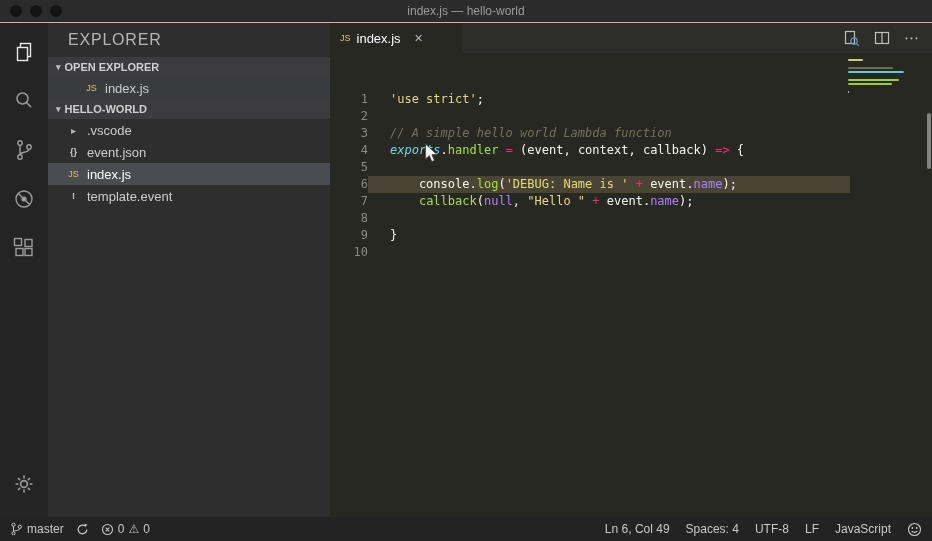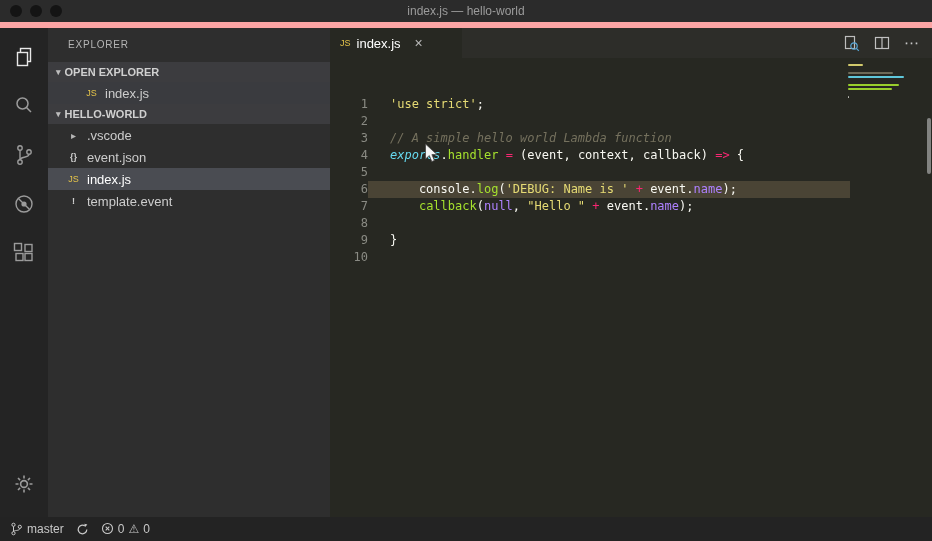--- a/index.html
+++ b/index.html
@@ -1,33 +1,33 @@
 <!DOCTYPE html>
 <html style="--js-color: #e6c54a; --hl: #4a4435;"><head>
 <meta charset="utf-8">
 <style>
   html,body{margin:0;padding:0}
   body{width:932px;height:541px;background:#1e1e1e;font-family:"Liberation Sans",sans-serif;overflow:hidden}
   .window{width:932px;height:541px;display:flex;flex-direction:column;position:relative}
 
   
-  .titlebar{flex:0 0 22px;background:#2b2b2b;position:relative;display:flex;align-items:center;justify-content:center;border-bottom:6px solid #fca5a5}
+  .titlebar{flex:0 0 22px;background:#2b2b2b;position:relative;display:flex;align-items:center;justify-content:center;border-bottom:1px solid #fca5a5}
   .traffic{position:absolute;left:10px;top:5px;display:flex;gap:8px}
   .traffic span{width:12px;height:12px;border-radius:50%;background:#141414;display:block}
   .wtitle{font-size:12px;color:#9b9b9b}
 
   
   .main{flex:1;display:flex;min-height:0}
   .activitybar{flex:0 0 48px;background:#242424;display:flex;flex-direction:column;align-items:center;padding:6px 0 10px}
   .ab-item{width:48px;height:46px;display:flex;align-items:center;justify-content:center;margin-bottom:3px}
   .ab-bottom{margin-top:auto;margin-bottom:0}
 
   
   .sidebar{flex:0 0 282px;background:#2e2e2e;color:#cccccc;font-size:13px;display:flex;flex-direction:column;overflow:hidden}
-  .sidebar-title{flex:0 0 34px;line-height:34px;padding-left:20px;font-size:10px;letter-spacing:.8px;color:#b5b5b5}
+  .sidebar-title{flex:0 0 34px;line-height:34px;padding-left:20px;font-size:16px;letter-spacing:.8px;color:#b5b5b5}
   .section-header{height:20px;flex:0 0 20px;background:#3c3c3f;display:flex;align-items:center;gap:4px;padding-left:8px;font-size:11px;font-weight:bold;color:#d0d0d0}
   .sh-arrow{font-size:9px;color:#bdbdbd}
   .oe-row{height:22px;flex:0 0 22px;display:flex;align-items:center;gap:6px;padding-left:36px;background:#3a3b3f}
   .row{height:22px;display:flex;align-items:center;gap:6px;padding-left:18px}
   .row.selected{background:#4a4c52;color:#ffffff}
   .fileicon{width:15px;flex:0 0 15px;text-align:center;font-size:9px;font-weight:bold;color:#cfcfcf}
   .js-icon{color:var(--js-color);font-weight:normal;font-size:9px}
   .chev{color:#b5b5b5;font-size:10px;font-weight:normal}
   .fname{white-space:nowrap}
 
@@ -46,21 +46,21 @@
   .cline.hl .lc{background:var(--hl)}
   .minimap{position:absolute;top:6px;right:24px;width:60px}
   .mmline{height:2px;margin-bottom:2px;border-radius:1px;opacity:.9}
   .scrollthumb{position:absolute;top:60px;right:1px;width:4px;height:56px;background:#9a9a9a;border-radius:2px;opacity:.8}
   .mouse-cursor{position:absolute;left:424px;top:143px;z-index:20}
 
   
   .statusbar{flex:0 0 24px;background:#232323;display:flex;align-items:center;color:#c8c8c8;font-size:12px;padding:0 10px}
   .sb-left{display:flex;align-items:center;gap:12px}
   .sb-right{margin-left:auto;display:flex;align-items:center;gap:16px}
-  .sb-item{display:flex;align-items:flex-start;gap:4px;white-space:nowrap}
+  .sb-item{display:flex;align-items:flex-end;gap:4px;white-space:nowrap}
   .warn-glyph{font-size:12px;color:#c8c8c8}
   .stroke-blue{stroke:#58a6d6}
   svg.icon{display:block}
 </style>
 </head>
 <body>
 
 <div class="window">
 
   <div class="titlebar">
@@ -210,19 +210,34 @@
         <svg class="icon" width="13" height="13" viewBox="0 0 13 13" fill="none" stroke="#c8c8c8" stroke-width="1.1">
           <circle cx="6.5" cy="6.5" r="5"></circle>
             <line x1="4.7" y1="4.7" x2="8.3" y2="8.3"></line>
             <line x1="8.3" y1="4.7" x2="4.7" y2="8.3"></line>
         </svg>
         <span>0</span>
         <span class="warn-glyph">⚠</span>
         <span>0</span>
       </div>
     </div>
+    <div class="sb-right">
+      <span class="sb-item">Ln 6, Col 49</span>
+      <span class="sb-item">Spaces: 4</span>
+      <span class="sb-item">UTF-8</span>
+      <span class="sb-item">LF</span>
+      <span class="sb-item">JavaScript</span>
+      <span class="sb-item">
+        <svg class="icon" width="15" height="15" viewBox="0 0 15 15" fill="none" stroke="#c8c8c8" stroke-width="1.1">
+          <circle cx="7.5" cy="7.5" r="6"></circle>
+          <circle cx="5.3" cy="6" r="0.9" fill="#c8c8c8" stroke="none"></circle>
+          <circle cx="9.7" cy="6" r="0.9" fill="#c8c8c8" stroke="none"></circle>
+          <path d="M4.7 9 C6 10.8 9 10.8 10.3 9"></path>
+        </svg>
+      </span>
+    </div>
   </div>
 
   <svg class="mouse-cursor" width="15" height="21" viewBox="0 0 15 21">
     <path d="M1.5 1 L1.5 16 L5.3 12.6 L7.8 18.6 L10.4 17.4 L7.9 11.6 L13 11.6 Z" fill="#f5f5f5" stroke="#444444" stroke-width="0.8"></path>
   </svg>
 
 </div>
 
 </body></html>

